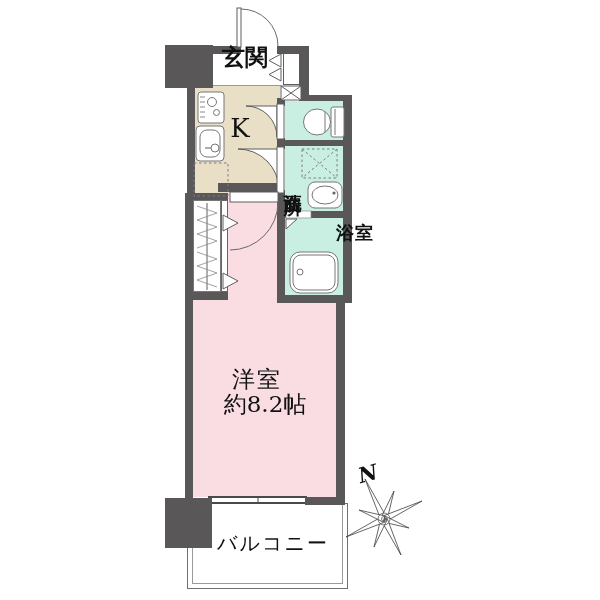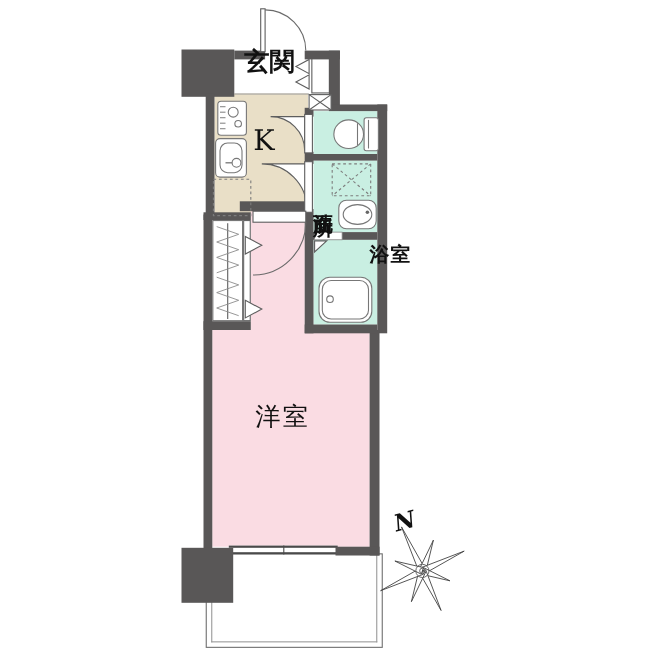--- a/index.html
+++ b/index.html
@@ -183,14 +183,16 @@
       <circle cx="384" cy="519" r="6" fill="none" stroke="#555" stroke-width="0.8"></circle>
       <circle cx="384" cy="519" r="2.5" fill="none" stroke="#555" stroke-width="0.8"></circle>
     </g>
   </svg>
 
   <div class="label" style="left:245px;top:57px;font-size:23px;font-weight:700;">玄関</div>
   <div class="label" style="left:240px;top:129px;font-size:26px;">K</div>
   <div class="label vert" style="left:292px;top:182px;font-size:18px;font-weight:600;letter-spacing:2px;">洗面所</div>
   <div class="label" style="left:307px;top:233px;font-size:18px;font-weight:600;letter-spacing:1px;margin-left:48px;">浴室</div>
   <div class="label" style="left:257px;top:379px;font-size:23px;letter-spacing:2px;">洋室</div>
+  <div class="label" style="left:265px;top:404px;font-size:23px;">約8.2帖</div>
+  <div class="label" style="left:273px;top:543px;font-size:20px;letter-spacing:2px;">バルコニー</div>
   <div class="label" style="left:368px;top:474px;font-size:21px;font-weight:bold;font-style:italic;transform:translate(-50%,-50%) rotate(-15deg);">N</div>
 </div>
 
 </body></html>

